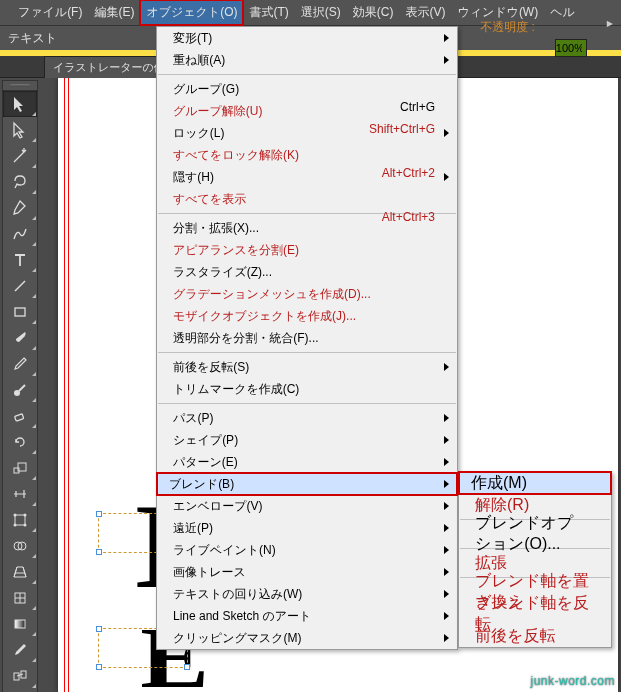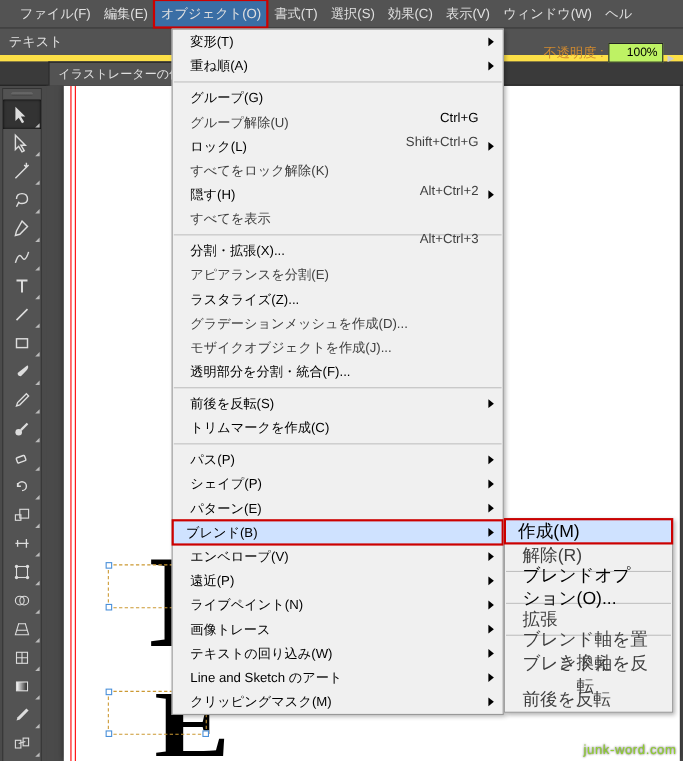--- a/index.html
+++ b/index.html
@@ -3,23 +3,23 @@
 <meta charset="utf-8">
 <style>
   * { margin: 0; padding: 0; box-sizing: border-box; font-family: "Segoe UI", "Meiryo", sans-serif; }
   body { width: 621px; height: 692px; overflow: hidden; background: #4a4a4a; position: relative; font-size: 12px; color: #e0e0e0; }
 
   .menubar { display: flex; align-items: flex-end; height: 26px; background: #535353; padding-left: 12px; border-bottom: 1px solid #333; }
   .menubar-item { padding: 4px 6px; cursor: default; }
   .menubar-item.open { background: #3a6ea5; outline: 2px solid #c00; outline-offset: -1px; }
 
   .options-bar { display: flex; align-items: center; height: 30px; background: #535353; padding: 0 8px; border-bottom: 6px solid #fde047; }
-  .options-right { margin-left: auto; display: flex; align-items: flex-end; gap: 4px; }
+  .options-right { margin-left: auto; display: flex; align-items: flex-start; gap: 20px; }
   .options-right .label { color: #d08a2f; font-size: 12px; }
-  .options-right input { width: 50px; height: 18px; font-size: 11px; background: #bef264; border: 1px solid #222; color: #000; text-align: right; padding-right: 4px; margin-top: 20px; }
+  .options-right input { width: 32px; height: 18px; font-size: 11px; background: #4d7c0f; border: 1px solid #222; color: #000; text-align: right; padding-right: 4px; margin-top: 20px; }
   .options-right .arrows { font-size: 8px; color: #ccc; }
 
   .tab-bar { display: flex; align-items: center; height: 22px; background: #3a3a3a; padding-left: 44px; border-bottom: 1px solid #222; }
   .tab { background: #535353; padding: 3px 8px; font-size: 11px; border: 1px solid #222; border-bottom: none; }
 
   .tool-panel { position: absolute; left: 2px; top: 80px; width: 36px; background: #535353; border: 1px solid #333; }
   .tool-grip { height: 10px; background: #535353; border-bottom: 1px solid #333; display:flex; align-items:center; justify-content:center; }
   .tool-grip::before { content: ""; width: 20px; height: 3px; background: linear-gradient(#777, #444); border-radius: 2px; }
   .tool-button { width: 34px; height: 26px; display: flex; align-items: center; justify-content: center; position: relative; cursor: default; }
   .tool-button.active { background: #333; box-shadow: inset 0 0 2px #000; }
@@ -29,30 +29,30 @@
   .canvas-area { position: absolute; left: 42px; top: 78px; right: 0; bottom: 0; background: #4a4a4a; overflow: hidden; }
   .canvas { position: absolute; left: 16px; top: 0; width: 560px; height: 614px; background: #fff; box-shadow: 0 0 6px rgba(0,0,0,.5); }
   .red-guide-v { position: absolute; top: 0; bottom: 0; width: 1px; background: #f00; }
   .letter-b { position:absolute; left:85px; top:400px; font-family: Georgia, serif; font-weight: 900; font-size: 120px; color:#000; transform: scaleX(1.2); }
   .letter-e { position:absolute; left:85px; top:530px; font-family: Georgia, serif; font-weight: 900; font-size: 86px; color:#000; transform: scaleX(1.2); letter-spacing: -30px; }
   .sel-box { position:absolute; border:1px dashed #c93; }
   .sel-box .h { position:absolute; width:6px; height:6px; background:#fff; border:1px solid #4a90d9; }
 
   .dropdown { position: absolute; left: 156px; top: 26px; width: 302px; background: #f0f0f0; border: 1px solid #999; box-shadow: 2px 2px 4px rgba(0,0,0,.3); color: #000; font-size: 12px; }
   .menu-row { display:flex; align-items:center; height: 22px; padding: 0 22px 0 16px; position: relative; }
-  .menu-row.disabled { color: #404040; text-align: center; }
+  .menu-row.disabled { color: #b91c1c; }
   .menu-row.highlight { background: #cfe2ff; outline: 2px solid #c00; outline-offset: -1px; padding-left: 12px; }
   .menu-row .shortcut { margin-left: auto; margin-top: 36px; }
   .menu-row .arrow { position:absolute; right: 8px; width:0; height:0; border-top:4px solid transparent; border-bottom:4px solid transparent; border-left: 5px solid #000; }
   .menu-sep { height: 1px; background:#c0c0c0; margin: 3px 1px; }
 
   .submenu { position: absolute; left: 458px; top: 471px; width: 154px; background: #f0f0f0; border: 1px solid #999; box-shadow: 2px 2px 4px rgba(0,0,0,.3); color:#000; font-size:16px; }
   .submenu .menu-row.highlight { outline: 2px solid #c00; outline-offset: -1px; background: #cfe2ff; }
 
-  .watermark { position:absolute; right: 6px; bottom: 4px; color:#84cc16; font-size: 12px; font-family: sans-serif; letter-spacing: .5px; opacity: .9; text-shadow: 0 0 2px #000; }
+  .watermark { position:absolute; right: 6px; bottom: 4px; color:#14b8a6; font-size: 12px; font-family: sans-serif; letter-spacing: .5px; opacity: .9; text-shadow: 0 0 2px #000; }
 </style>
 </head>
 <body>
 
 <div class="menubar">
   <div class="menubar-item">ファイル(F)</div>
   <div class="menubar-item">編集(E)</div>
   <div class="menubar-item open">オブジェクト(O)</div>
   <div class="menubar-item">書式(T)</div>
   <div class="menubar-item">選択(S)</div>

